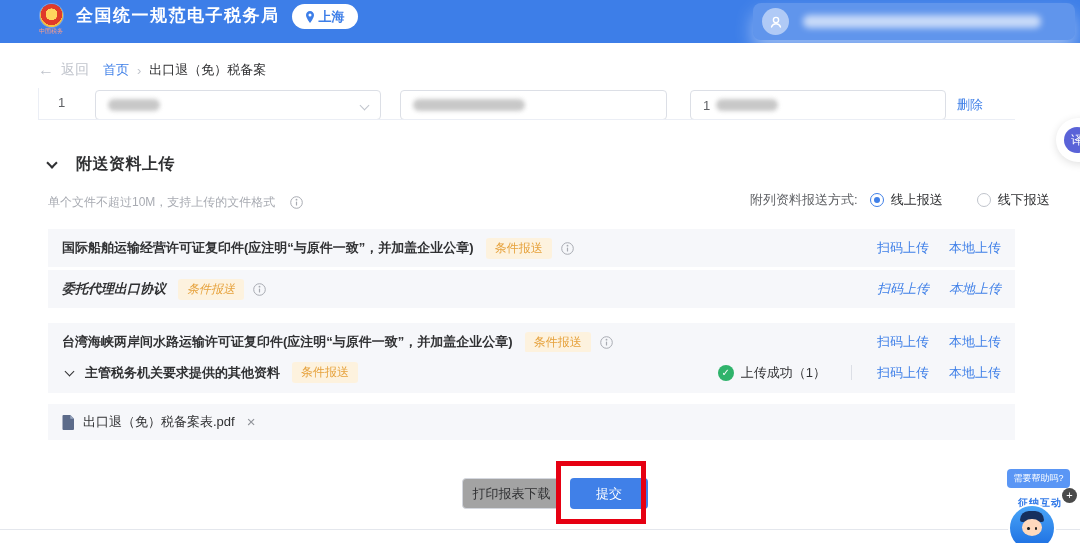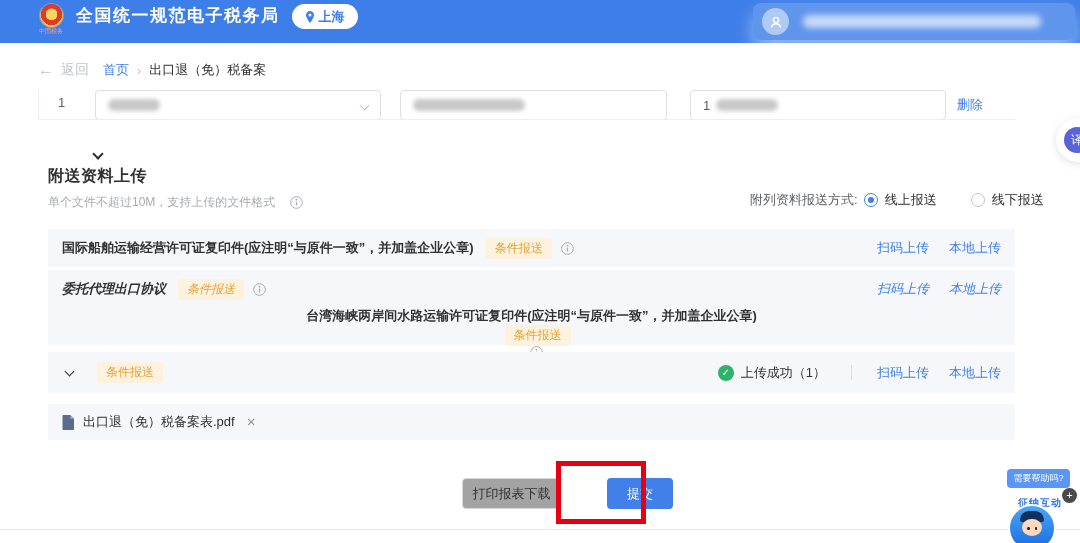--- a/index.html
+++ b/index.html
@@ -42,28 +42,28 @@
   .fld-select { left:95px; width:286px; }
   .fld-2 { left:400px; width:267px; }
   .fld-3 { left:690px; width:256px; }
   .fld-redact { height:12px; background:#bfbfbf; opacity:.85; filter:blur(2px); border-radius:6px; }
   .sel-chev { position:absolute; right:12px; top:11px; width:7px; height:7px;
               border-left:1.5px solid #c0c4cc; border-bottom:1.5px solid #c0c4cc; transform:rotate(-45deg); }
   .fld-prefix { font-size:13px; color:#606266; margin-right:6px; }
   .delete-link { position:absolute; left:957px; top:96px; color:#4080e8; font-size:13px; cursor:pointer; }
 
   
-  .sec-head { position:absolute; left:48px; top:154px; display:flex; align-items:center; gap:8px; cursor:pointer;flex-direction:column; }
+  .sec-head { position:absolute; left:48px; top:154px; display:flex; align-items:center; gap:20px; cursor:pointer; }
   .chev-down { width:8px; height:8px; border-left:2px solid #303133; border-bottom:2px solid #303133;
                transform:rotate(-45deg); margin-top:-4px; }
   .sec-title { font-size:16px; font-weight:bold; color:#303133; letter-spacing:.5px; }
   .hint { position:absolute; left:48px; top:194px; display:flex; align-items:center; gap:6px;
           font-size:12px; color:#a8abb2; }
   .mode { position:absolute; left:750px; top:191px; display:flex; align-items:center; font-size:13px; color:#606266; }
-  .mode-label { margin-right:6px; }
+  .mode-label { margin-right:12px; }
   .radio { width:14px; height:14px; border-radius:50%; background:#fff; position:relative; flex:none; }
   .radio.on { border:1px solid #4080e8; }
   .radio.on::after { content:""; position:absolute; left:3px; top:3px; width:6px; height:6px;
                      border-radius:50%; background:#4080e8; }
   .radio.off { border:1px solid #c0c4cc; }
   .radio-lab { margin:0 0 0 7px; color:#303133; }
   .mode-gap { width:34px; }
 
   
   .urow { position:absolute; left:48px; width:967px; height:38px; background:#f6f7fa;
@@ -85,23 +85,23 @@
   
   .file-row { position:absolute; left:48px; top:404px; width:967px; height:36px; background:#f6f7fa;
               display:flex; align-items:center; padding:0 14px; }
   .file-name { font-size:13px; color:#303133; margin-left:8px; }
   .file-close { font-size:15px; color:#909399; margin-left:12px; cursor:pointer; line-height:14px; }
 
   
   .btn-print { position:absolute; left:462px; top:478px; width:99px; height:31px; border:1px solid #d4d7de;
                border-radius:4px; background:#a3a3a3; color:#303133; font-size:13px;
                display:flex; align-items:center; justify-content:center; cursor:pointer; }
-  .btn-submit { position:absolute; left:570px; top:478px; width:66px; height:31px; background:#4080e8;
+  .btn-submit { position:absolute; left:570px; top:478px; width:78px; height:31px; background:#4080e8;
                 border-radius:4px; color:#fff; font-size:13px;
-                display:flex; align-items:center; justify-content:center; cursor:pointer;margin-left:37px; }
+                display:flex; align-items:center; justify-content:center; cursor:pointer; }
   .red-box { position:absolute; left:556px; top:461px; width:90px; height:63px; border:5px solid #e60012;
              pointer-events:none; }
   .page-bottom { position:absolute; left:0; top:529px; width:1080px; height:1px; background:#e4e7ed; }
 
   
   .translate-pill { position:absolute; left:1056px; top:118px; width:40px; height:44px; background:#fff;
                     border-radius:22px 0 0 22px; box-shadow:0 2px 8px rgba(0,0,0,.12); }
   .translate-circle { position:absolute; left:8px; top:9px; width:26px; height:26px; border-radius:50%;
                       background:#5a63d8; color:#fff; font-size:12px; display:flex; align-items:center;
                       justify-content:center; cursor:pointer; }
@@ -225,38 +225,39 @@
           <circle cx="6.5" cy="3.7" r="0.9" fill="#a8abb2"></circle>
           <rect x="5.9" y="5.4" width="1.2" height="4.2" rx="0.6" fill="#a8abb2"></rect>
         </svg>
     </span>
     <span class="links">
       <span>扫码上传</span>
       <span>本地上传</span>
     </span>
   </div>
 
-  <div class="urow" style="top:307px;flex-direction:column;">
+  <div class="urow" style="top:323px;">
     <span class="name">台湾海峡两岸间水路运输许可证复印件(应注明“与原件一致”，并加盖企业公章)</span>
     <span class="badge">条件报送</span>
     <span class="info-ic">
       <svg width="13" height="13" viewBox="0 0 13 13">
           <circle cx="6.5" cy="6.5" r="5.8" fill="none" stroke="#a8abb2" stroke-width="1"></circle>
           <circle cx="6.5" cy="3.7" r="0.9" fill="#a8abb2"></circle>
           <rect x="5.9" y="5.4" width="1.2" height="4.2" rx="0.6" fill="#a8abb2"></rect>
         </svg>
     </span>
     <span class="links">
       <span>扫码上传</span>
       <span>本地上传</span>
     </span>
   </div>
 
   <div class="urow" style="top:352px; height:41px;">
     <div class="rowd-chev"></div>
+    <span class="name">主管税务机关要求提供的其他资料</span>
     <span class="badge">条件报送</span>
     <span class="status">
       <span class="check-circle">✓</span>
       <span>上传成功（1）</span>
       <span class="vdiv"></span>
       <span class="links2">
         <span>扫码上传</span>
         <span>本地上传</span>
       </span>
     </span>

